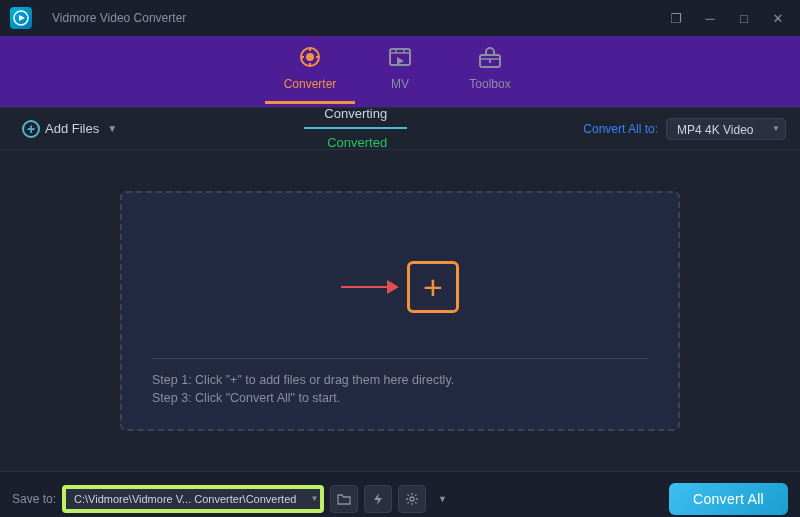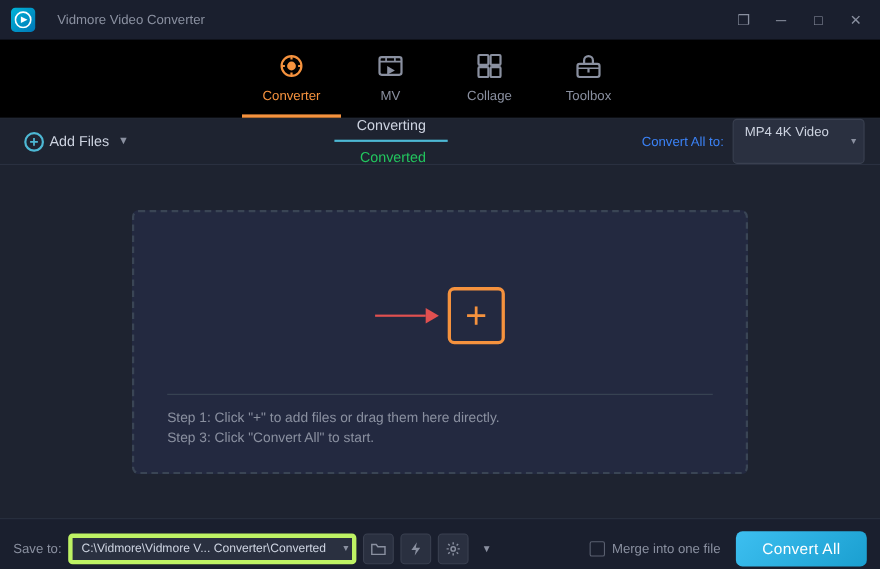--- a/index.html
+++ b/index.html
@@ -59,23 +59,23 @@
       font-size: 13px;
       display: flex;
       align-items: center;
       justify-content: center;
       border-radius: 3px;
     }
 
     
     .nav-bar {
       height: 72px;
-      background: #000000;
-      display: flex;
-      align-items: flex-end;
+      background: #4c1d95;
+      display: flex;
+      align-items: flex-start;
       justify-content: center;
       gap: 0;
       padding-bottom: 0;
       border-bottom: 1px solid #2a3040;
     }
     .nav-tab {
       display: flex;
       flex-direction: column;
       align-items: center;
       justify-content: flex-end;
@@ -185,21 +185,21 @@
       font-size: 8px;
       color: #8a90a0;
       pointer-events: none;
     }
     .format-select-box {
       background: #2a3040;
       border: 1px solid #3a4050;
       border-radius: 4px;
       color: #cdd3e0;
       font-size: 12px;
-      padding: 4px 28px 21px 10px;
+      padding: 4px 28px 2px 10px;
       cursor: pointer;
       min-width: 120px;
       display: flex;
       align-items: center;
       justify-content: space-between;
     }
 
     
     .main-content {
       height: calc(517px - 36px - 72px - 42px - 46px);
@@ -417,31 +417,20 @@
         <path d="M8 4v4" stroke="#8a90a0" stroke-width="1.5"></path>
         <path d="M16 4v4" stroke="#8a90a0" stroke-width="1.5"></path>
         <polygon points="9,12 16,16 9,20" fill="#8a90a0"></polygon>
       </svg>
     </span>
     <span>MV</span>
   </div>
   <div class="nav-tab">
     <span class="tab-icon">
       <svg width="24" height="24" viewBox="0 0 24 24" fill="none">
-        <rect x="2" y="2" width="9" height="9" rx="1" stroke="#8a90a0" stroke-width="2"></rect>
-        <rect x="13" y="2" width="9" height="9" rx="1" stroke="#8a90a0" stroke-width="2"></rect>
-        <rect x="2" y="13" width="9" height="9" rx="1" stroke="#8a90a0" stroke-width="2"></rect>
-        <rect x="13" y="13" width="9" height="9" rx="1" stroke="#8a90a0" stroke-width="2"></rect>
-      </svg>
-    </span>
-    <span>Collage</span>
-  </div>
-  <div class="nav-tab">
-    <span class="tab-icon">
-      <svg width="24" height="24" viewBox="0 0 24 24" fill="none">
         <rect x="2" y="10" width="20" height="12" rx="2" stroke="#8a90a0" stroke-width="2"></rect>
         <path d="M8 10V7a4 4 0 0 1 8 0v3" stroke="#8a90a0" stroke-width="2"></path>
         <line x1="12" y1="14" x2="12" y2="18" stroke="#8a90a0" stroke-width="2"></line>
         <line x1="2" y1="14" x2="22" y2="14" stroke="#8a90a0" stroke-width="1.5"></line>
       </svg>
     </span>
     <span>Toolbox</span>
   </div>
 </div>
 
@@ -514,19 +503,15 @@
           <path d="M7 1v2M7 11v2M1 7h2M11 7h2M2.5 2.5l1.4 1.4M10.1 10.1l1.4 1.4M2.5 11.5l1.4-1.4M10.1 3.9l1.4-1.4" stroke="#8a90a0" stroke-width="1.3"></path>
         </svg>
       </div>
       <div class="bottom-icon-btn" style="width:20px;background:transparent;border:none;">
         <span style="font-size:9px;color:#8a90a0;">▼</span>
       </div>
     </div>
   </div>
 
   <div class="bottom-right">
-    <label class="merge-label">
-      <div class="merge-checkbox"></div>
-      <span>Merge into one file</span>
-    </label>
     <button class="convert-all-btn">Convert All</button>
   </div>
 </div>
 
 </body></html>

